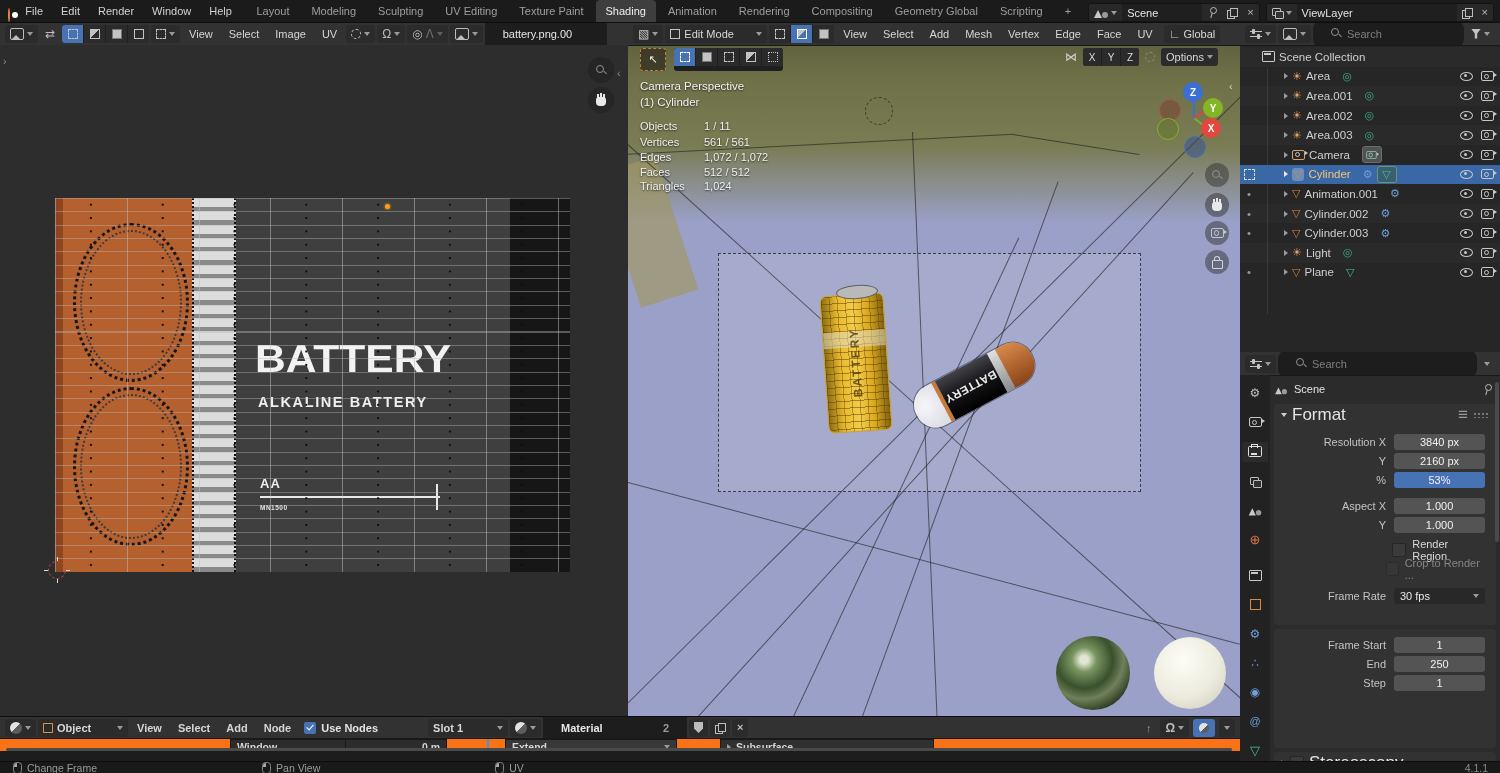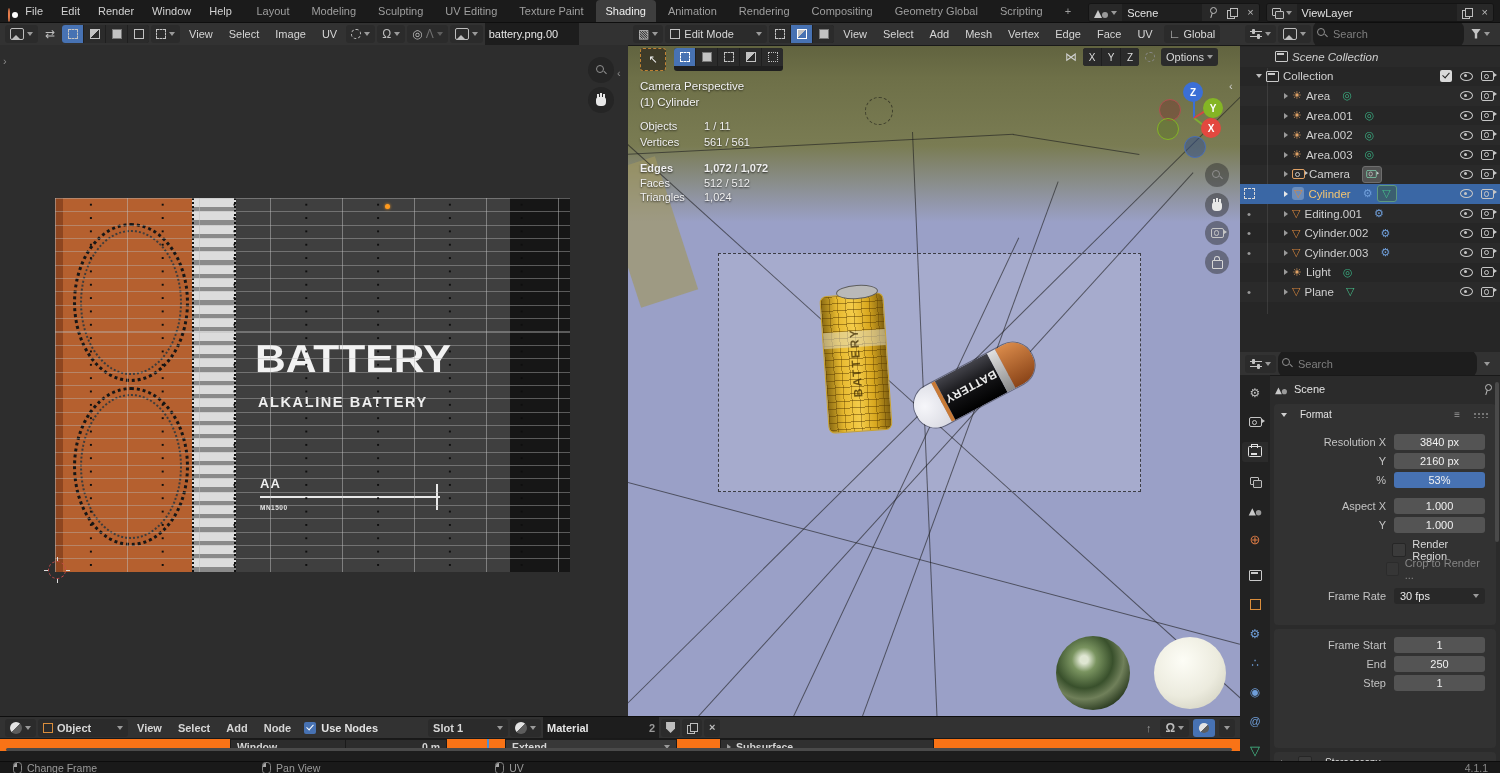--- a/index.html
+++ b/index.html
@@ -22,21 +22,21 @@
   .hdr{background:#323232;border-bottom:1px solid #191919;display:flex;align-items:center;gap:2px;padding:0 5px;height:23px;white-space:nowrap;overflow:hidden;}
   .hbtn{display:flex;align-items:center;gap:3px;background:#2b2b2b;border-radius:3px;height:18px;padding:0 5px;}
   .hmenu{padding:0 7px;color:#d6d6d6;}
   .mgroup{display:flex;gap:1px;background:#1f1f1f;border-radius:3px;overflow:hidden;}
   .mbtn{width:21px;height:18px;background:#2b2b2b;display:flex;align-items:center;justify-content:center;}
   .mbtn.on{background:#4772b3;}
   .sq{width:8px;height:8px;border:1px solid #c3c3c3;display:inline-block;}
   .sq.dash{border-style:dashed;}
   .sq.fill{background:#c3c3c3;border-color:#777;}
   .sq.half{background:linear-gradient(135deg,#c3c3c3 50%,transparent 50%);}
-  .txtfield{background:#1d1d1d;border-radius:3px;height:28px;display:flex;align-items:center;padding:0 4px;color:#e6e6e6;overflow:hidden;}
+  .txtfield{background:#1d1d1d;border-radius:3px;height:28px;display:flex;align-items:center;padding:0 18px;color:#e6e6e6;overflow:hidden;}
   .check{width:12px;height:12px;border-radius:2px;background:#4772b3;position:relative;display:inline-block;}
   .check::after{content:"";position:absolute;left:3.5px;top:1px;width:3px;height:6px;border-right:1.6px solid #fff;border-bottom:1.6px solid #fff;transform:rotate(42deg);}
   .check.off{background:#3b3b3b;border:1px solid #262626;}
   .check.off::after{display:none;}
   .check.lightbox{background:#d9d9d9;}
   .check.lightbox::after{border-color:#222;}
 
   
   .cam-ic{width:11px;height:8px;border:1.2px solid #c6c6c6;border-radius:2px;position:relative;display:inline-block;}
   .cam-ic::before{content:"";position:absolute;left:2px;top:1.2px;width:3.4px;height:3.4px;border:1px solid #c6c6c6;border-radius:50%;}
@@ -114,21 +114,21 @@
   .wrench-glyph{color:#6f9ed9;font-size:11px;line-height:1;}
   .bulb-glyph{color:#dfa165;font-size:11px;line-height:1;}
   .ldata-glyph{color:#3ab586;font-size:11px;line-height:1;}
 
   
   #props{position:absolute;left:1240px;top:352px;width:260px;height:409px;background:#2b2b2b;overflow:hidden;}
   #ptabs{position:absolute;left:0;top:23px;bottom:0;width:30px;background:#222;display:flex;flex-direction:column;align-items:center;padding-top:8px;gap:9px;}
   .ptab{width:26px;height:22px;display:flex;align-items:center;justify-content:center;border-radius:3px 0 0 3px;}
   .ptab.active{background:#2b2b2b;}
   .panel{position:absolute;left:34px;width:222px;background:#323232;border-radius:4px;}
-  .phead{height:21px;display:flex;align-items:center;gap:13px;padding:0 7px;color:#e4e4e4;font-size:10px;}
+  .phead{height:21px;display:flex;align-items:center;gap:5px;padding:0 7px;color:#e4e4e4;font-size:17px;}
   .prow{height:19.3px;display:flex;align-items:center;padding-right:11px;}
   .plabel{width:112px;text-align:right;padding-right:8px;color:#c3c3c3;white-space:nowrap;}
   .pfield{flex:1;height:16px;background:#545454;border-radius:3px;display:flex;align-items:center;justify-content:center;color:#f1f1f1;}
   .pfield.blue{background:#4772b3;}
   .pdrop{flex:1;height:16px;background:#282828;border-radius:3px;display:flex;align-items:center;justify-content:space-between;padding:0 6px;color:#e8e8e8;}
 
   
   #shader{position:absolute;left:0;top:716px;width:1240px;height:34px;background:#f97316;overflow:hidden;border-top:1px solid #0e0e0e;font-weight:bold;}
   .nodebox{position:absolute;top:22px;height:13px;background:#2c2c2c;border:1px solid #1a1a1a;border-bottom:none;display:flex;align-items:center;padding:0 6px;color:#d5d5d5;font-size:10.5px;}
 
@@ -331,21 +331,21 @@
       <div style="font-size:11.5px;color:#f2f2f2;">(1) Cylinder</div>
       <div style="height:12px;"></div>
       <div class="row">
           <span class="statlabel">Objects</span>
           <span class="statval">1 / 11</span>
         </div>
       <div class="row" style="margin-top:3.5px;">
           <span class="statlabel">Vertices</span>
           <span class="statval">561 / 561</span>
         </div>
-      <div class="row" style="margin-top:14px;font-weight:bold;">
+      <div class="row" style="margin-top:3px;">
           <span class="statlabel">Edges</span>
           <span class="statval">1,072 / 1,072</span>
         </div>
       <div class="row" style="margin-top:3.5px;">
           <span class="statlabel">Faces</span>
           <span class="statval">512 / 512</span>
         </div>
       <div class="row" style="margin-top:2px;">
           <span class="statlabel">Triangles</span>
           <span class="statval">1,024</span>
@@ -468,33 +468,23 @@
         </span>
       <span class="hbtn" style="background:transparent;">
           <span class="funnel-ic"></span>
           <span class="tri-down"></span>
         </span>
     </div>
 
     <div style="position:absolute;left:27px;top:46px;bottom:38px;width:1px;background:#3a3a3a;"></div>
 
     <div style="position:absolute;left:0;top:25px;right:0;">
-      <div class="orow" style="padding-left:35px;font-style:italic;">
+      <div class="orow" style="padding-left:22px;">
         <span class="box-ic"></span>
           <span>Scene Collection</span>
-      </div>
-      <div class="orow" style="padding-left:16px;">
-        <span class="tri-down" style="border-top-color:#bdbdbd;"></span>
-        <span class="box-ic"></span>
-          <span>Collection</span>
-        <span class="endicons">
-            <span class="check lightbox"></span>
-            <span class="eye-ic"></span>
-            <span class="cam-ic"></span>
-          </span>
       </div>
       <div class="orow" style="padding-left:44px;">
         <span class="tri-right"></span>
         <span class="bulb-glyph">☀</span>
           <span>Area</span>
         <span class="ldata-glyph" style="margin-left:8px;">◎</span>
         <span class="endicons">
             <span class="eye-ic"></span>
             <span class="cam-ic"></span>
           </span>
@@ -552,21 +542,21 @@
           </span>
         <span class="endicons">
             <span class="eye-ic"></span>
             <span class="cam-ic"></span>
           </span>
       </div>
       <div class="orow" style="padding-left:44px;">
         <span style="position:absolute;left:7px;color:#9a9a9a;">•</span>
         <span class="tri-right"></span>
         <span class="tri-glyph">▽</span>
-          <span>Editing.001</span>
+          <span>Animation.001</span>
         <span class="wrench-glyph" style="margin-left:8px;">⚙</span>
         <span class="endicons">
             <span class="eye-ic"></span>
             <span class="cam-ic"></span>
           </span>
       </div>
       <div class="orow" style="padding-left:44px;">
         <span style="position:absolute;left:7px;color:#9a9a9a;">•</span>
         <span class="tri-right"></span>
         <span class="tri-glyph">▽</span>

